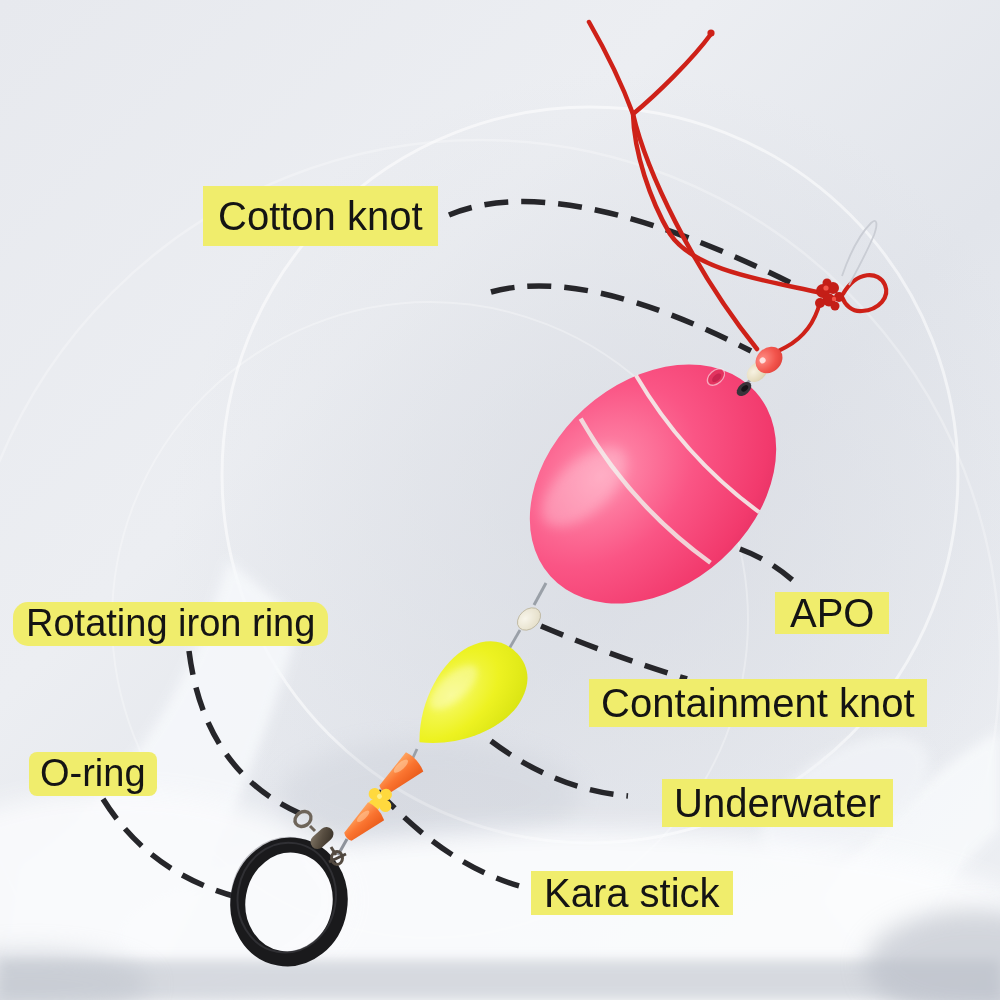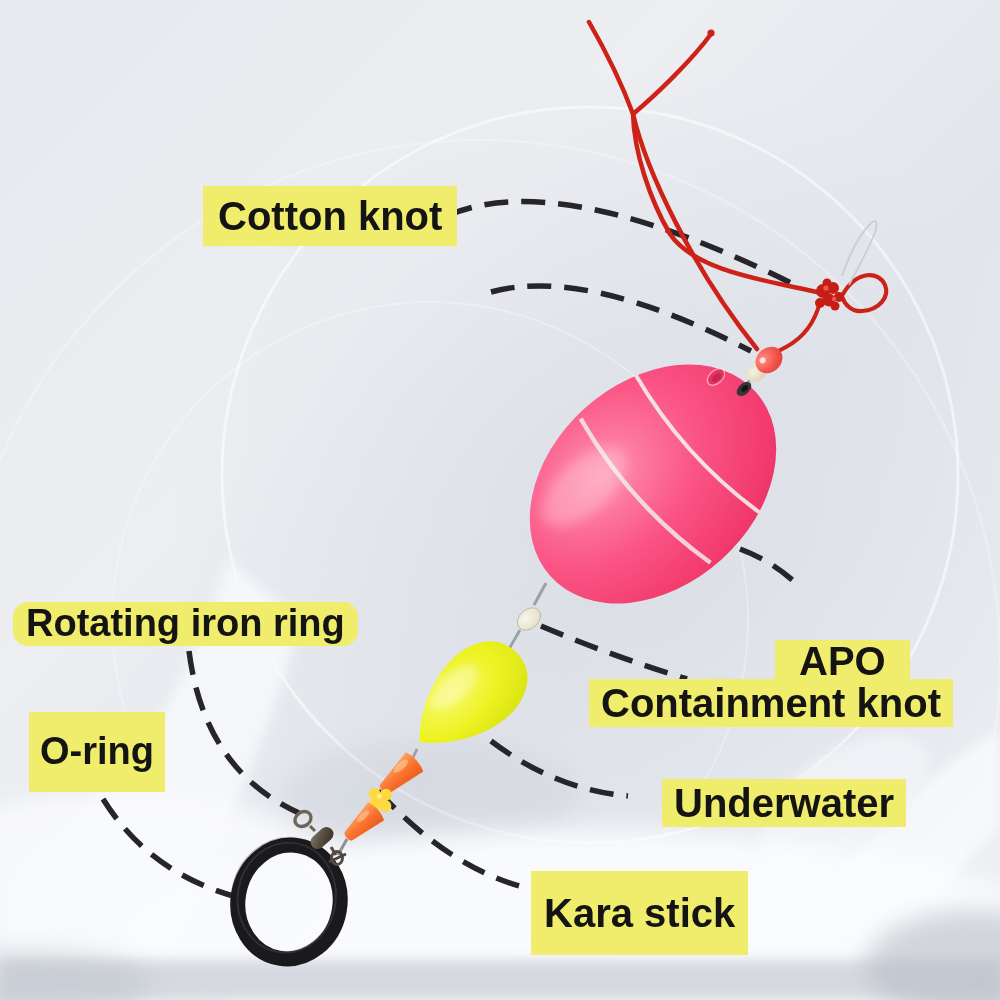--- a/index.html
+++ b/index.html
@@ -1,28 +1,28 @@
 <!DOCTYPE html>
 <html><head>
 <meta charset="utf-8">
 <style>
   html,body{margin:0;padding:0;width:1000px;height:1000px;overflow:hidden;
     font-family:"Liberation Sans","DejaVu Sans",sans-serif;}
   .scene{position:relative;width:1000px;height:1000px;background:#e9ebf0;}
   .scene svg{position:absolute;left:0;top:0;}
-  .label{position:absolute;background:#f0ed6c;color:#141414;font-weight:700;
+  .label{position:absolute;background:#f0ed6c;color:#141414;font-weight:400;
     font-size:40px;line-height:1.05;white-space:nowrap;z-index:5;}
   .lbl-cotton{left:203px;top:186px;padding:9px 15px;}
   .lbl-flat{left:289px;top:265px;padding:9px 15px;}
   .lbl-rotating{left:13px;top:602px;padding:2px 13px;font-size:38px;border-radius:15px;}
-  .lbl-oring{left:29px;top:712px;padding:20px 11px;font-size:38px;}
-  .lbl-apo{left:775px;top:592px;padding:1px 24px;line-height:1;margin-top:48px;}
+  .lbl-oring{left:29px;top:752px;padding:2px 11px;font-size:38px;border-radius:8px;}
+  .lbl-apo{left:775px;top:592px;padding:1px 15px;line-height:1;}
   .lbl-containment{left:589px;top:679px;padding:3px 12px;}
   .lbl-underwater{left:662px;top:779px;padding:3px 12px;}
-  .lbl-kara{left:531px;top:871px;padding:21px 13px;}
+  .lbl-kara{left:531px;top:871px;padding:1px 13px;}
 </style>
 </head>
 <body>
 
 <div class="scene">
 
 <svg width="1000" height="1000" viewBox="0 0 1000 1000">
   <defs>
     <linearGradient id="bg" x1="0" y1="0" x2="1" y2="1">
       <stop offset="0" stop-color="#e7e9ee"></stop>

